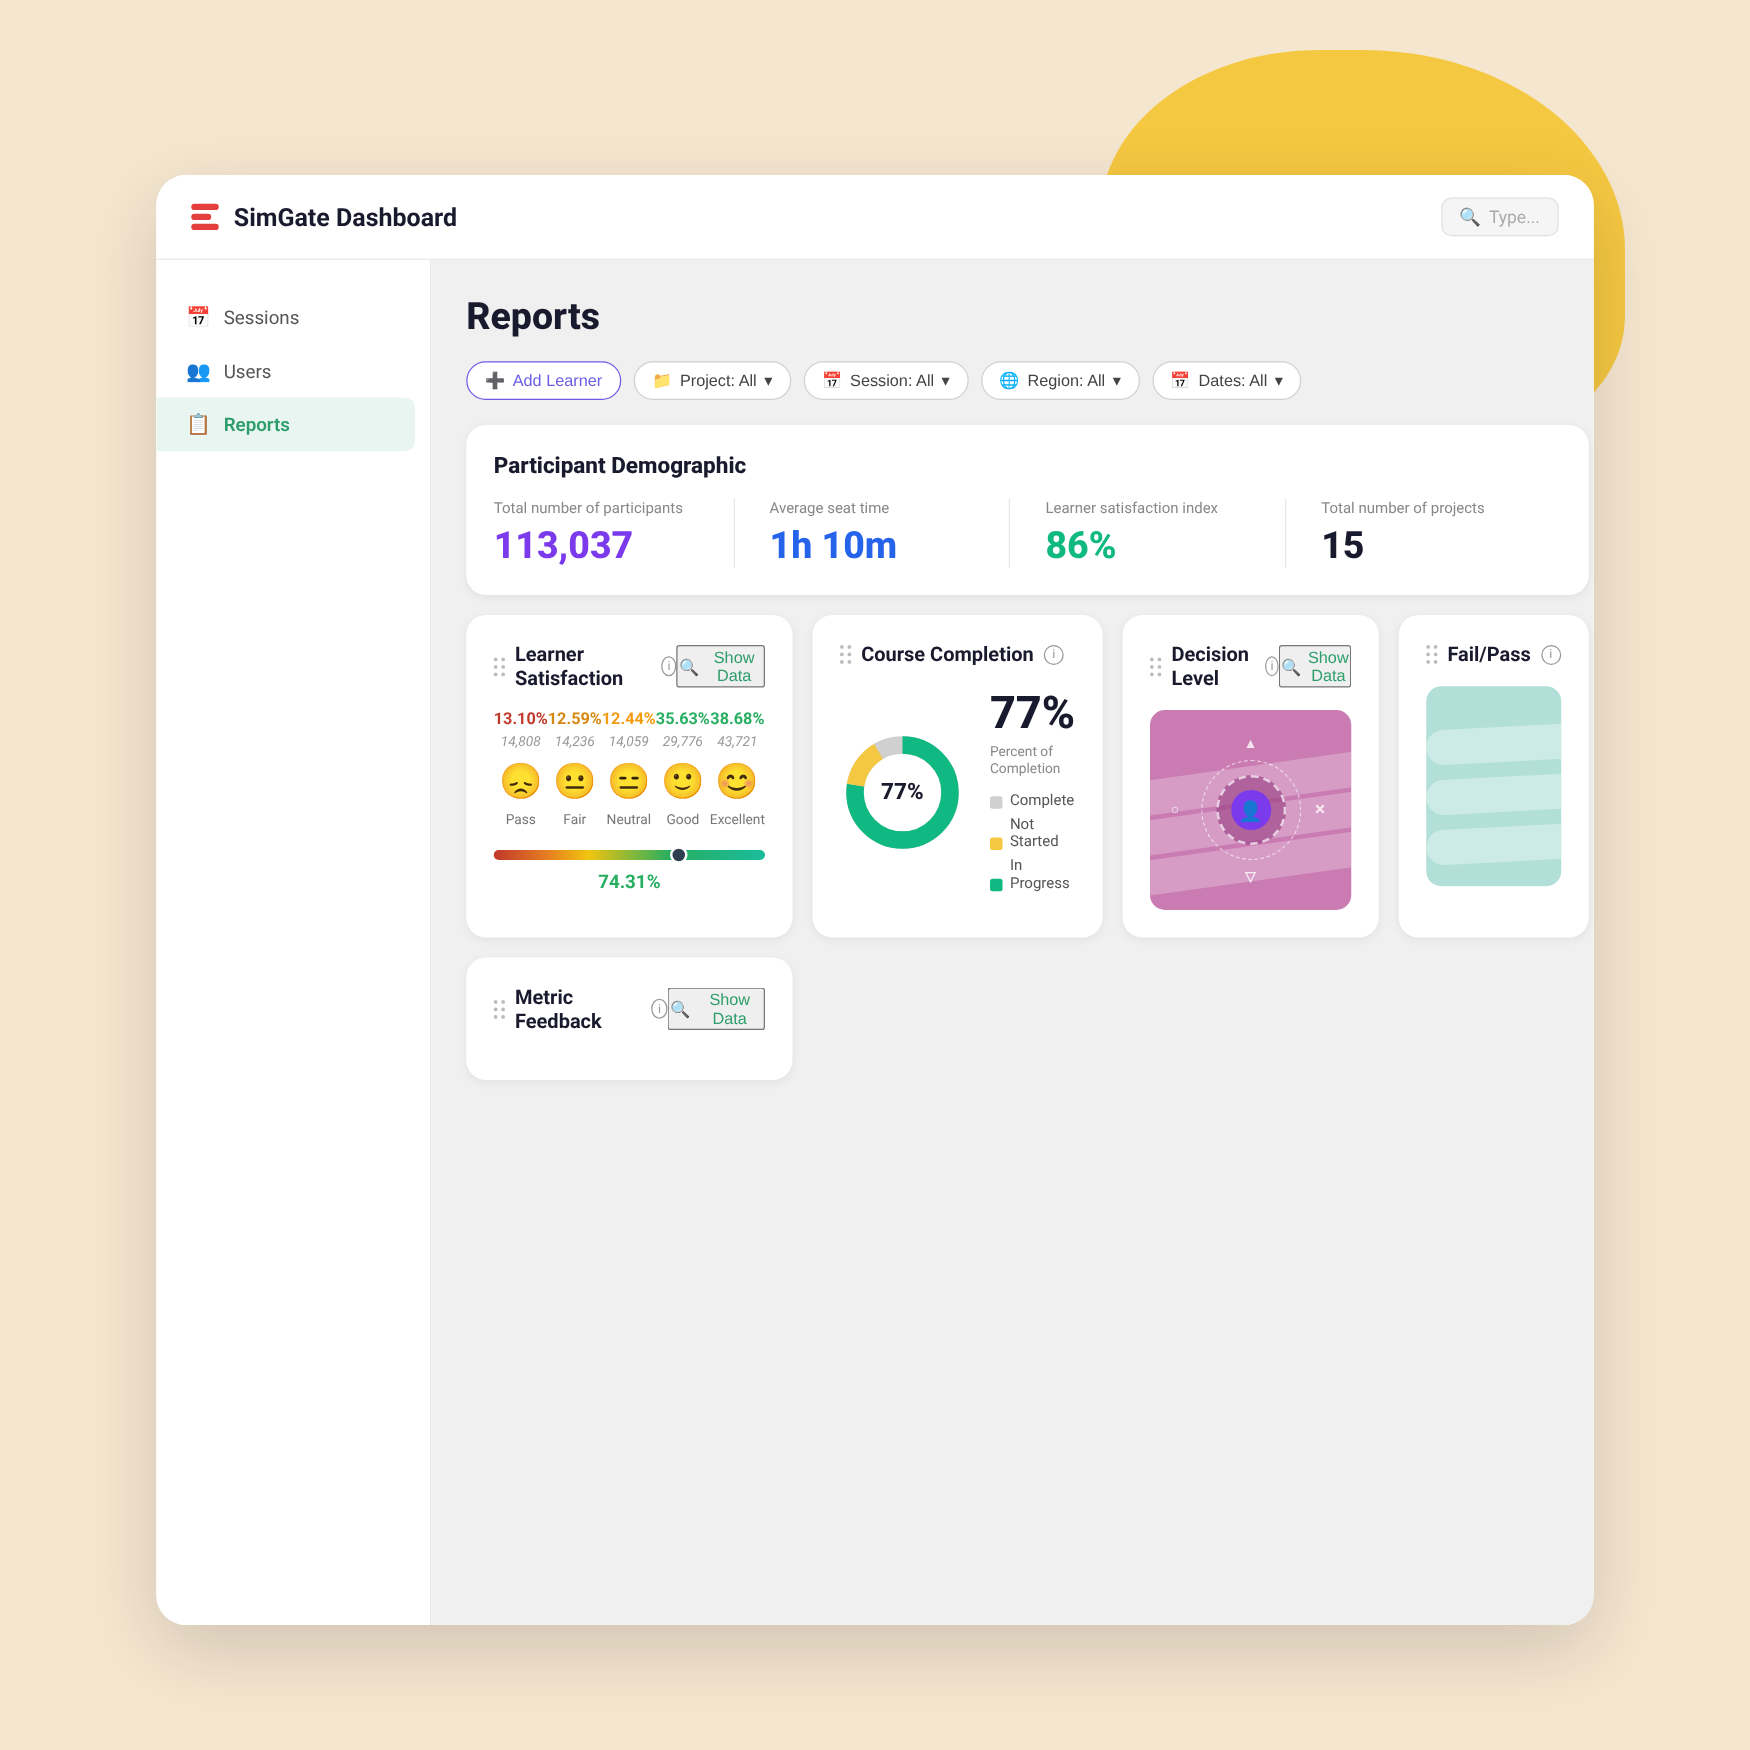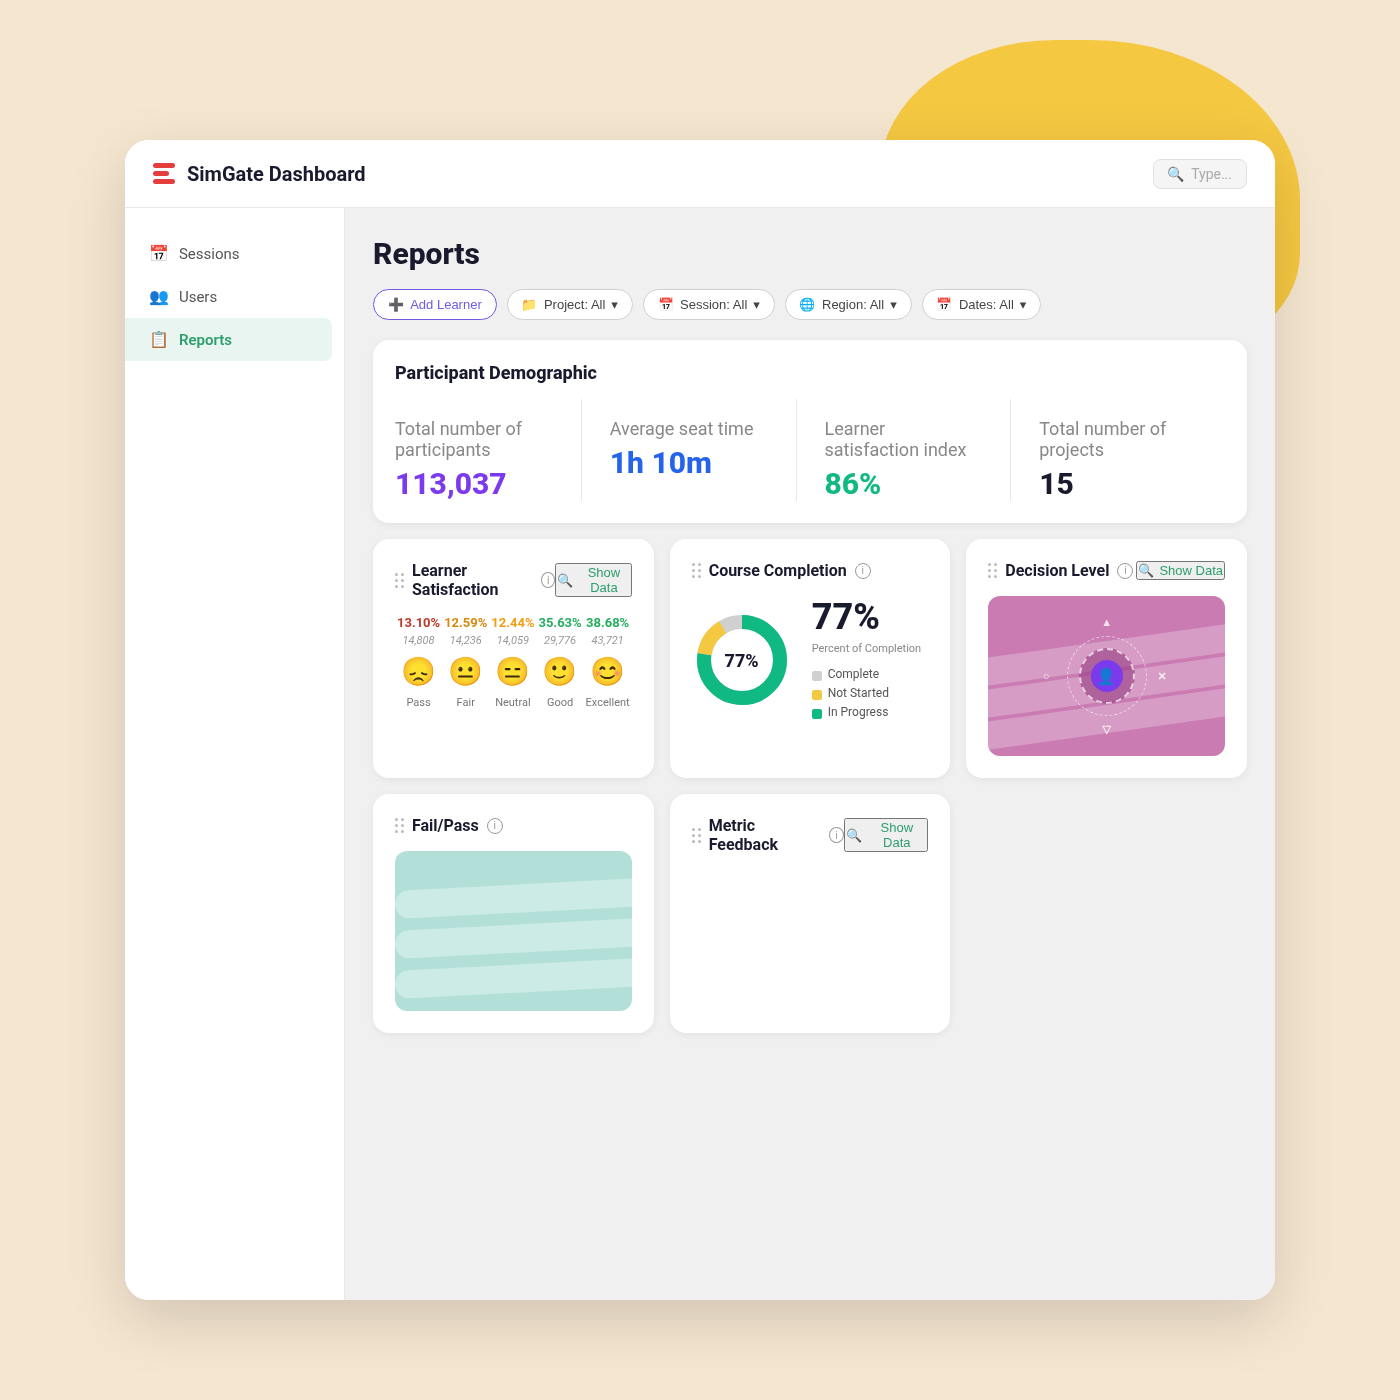--- a/index.html
+++ b/index.html
@@ -154,21 +154,21 @@
       background: #fff;
       font-size: 13px;
       cursor: pointer;
       color: #444;
     }
     .filter-btn.add { border-color: #6c5ce7; color: #6c5ce7; }
 
     
     .cards-grid {
       display: grid;
-      grid-template-columns: 1fr 1fr 1fr;
+      grid-template-columns: 1fr 1fr 1fr 1fr;
       gap: 16px;
     }
 
     .card {
       background: #fff;
       border-radius: 16px;
       padding: 22px;
       box-shadow: 0 2px 8px rgba(0,0,0,0.06);
     }
 
@@ -180,24 +180,23 @@
       gap: 0;
     }
     .demo-section {
       flex: 1;
       padding: 0 28px;
       border-right: 1px solid #e8e8e8;
     }
     .demo-section:first-child { padding-left: 0; }
     .demo-section:last-child { border-right: none; }
     .demo-label {
-      font-size: 18px;
+      font-size: 12px;
       color: #888;
       margin-bottom: 6px;
-      margin-top: 19px;
     }
     .demo-value {
       font-size: 30px;
       font-weight: 800;
     }
     .demo-value.purple { color: #7c3aed; }
     .demo-value.blue { color: #2563eb; }
     .demo-value.green { color: #10b981; }
     .demo-value.dark { color: #1a1a2e; }
 
@@ -615,20 +614,26 @@
               <span class="sat-label">Good</span>
             </div>
             <div class="sat-item excellent">
               <span class="sat-percent">38.68%</span>
               <span class="sat-count">43,721</span>
               <span class="sat-emoji">😊</span>
               <span class="sat-label">Excellent</span>
             </div>
           </div>
 
+          <div class="satisfaction-bar-wrapper">
+            <div class="sat-bar-track">
+              <div class="sat-bar-thumb" style="left: 68%;"></div>
+            </div>
+            <div class="sat-score">74.31%</div>
+          </div>
         </div>
 
         <div class="card">
           <div class="card-header">
             <div class="card-title-area">
               <div class="drag-handle">
                 <div class="drag-dot-col">
                     <div class="drag-dot"></div>
                     <div class="drag-dot"></div>
                     <div class="drag-dot"></div>

